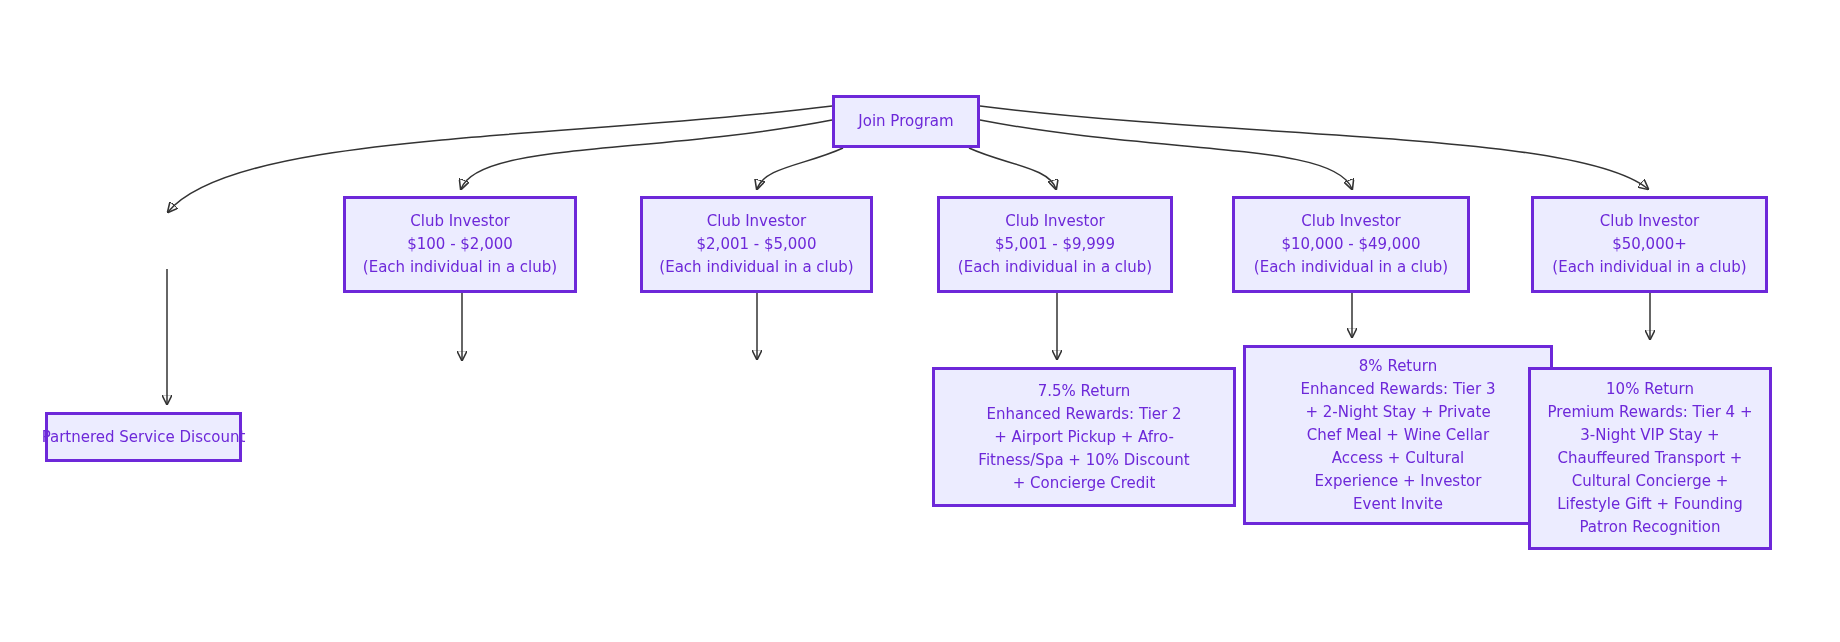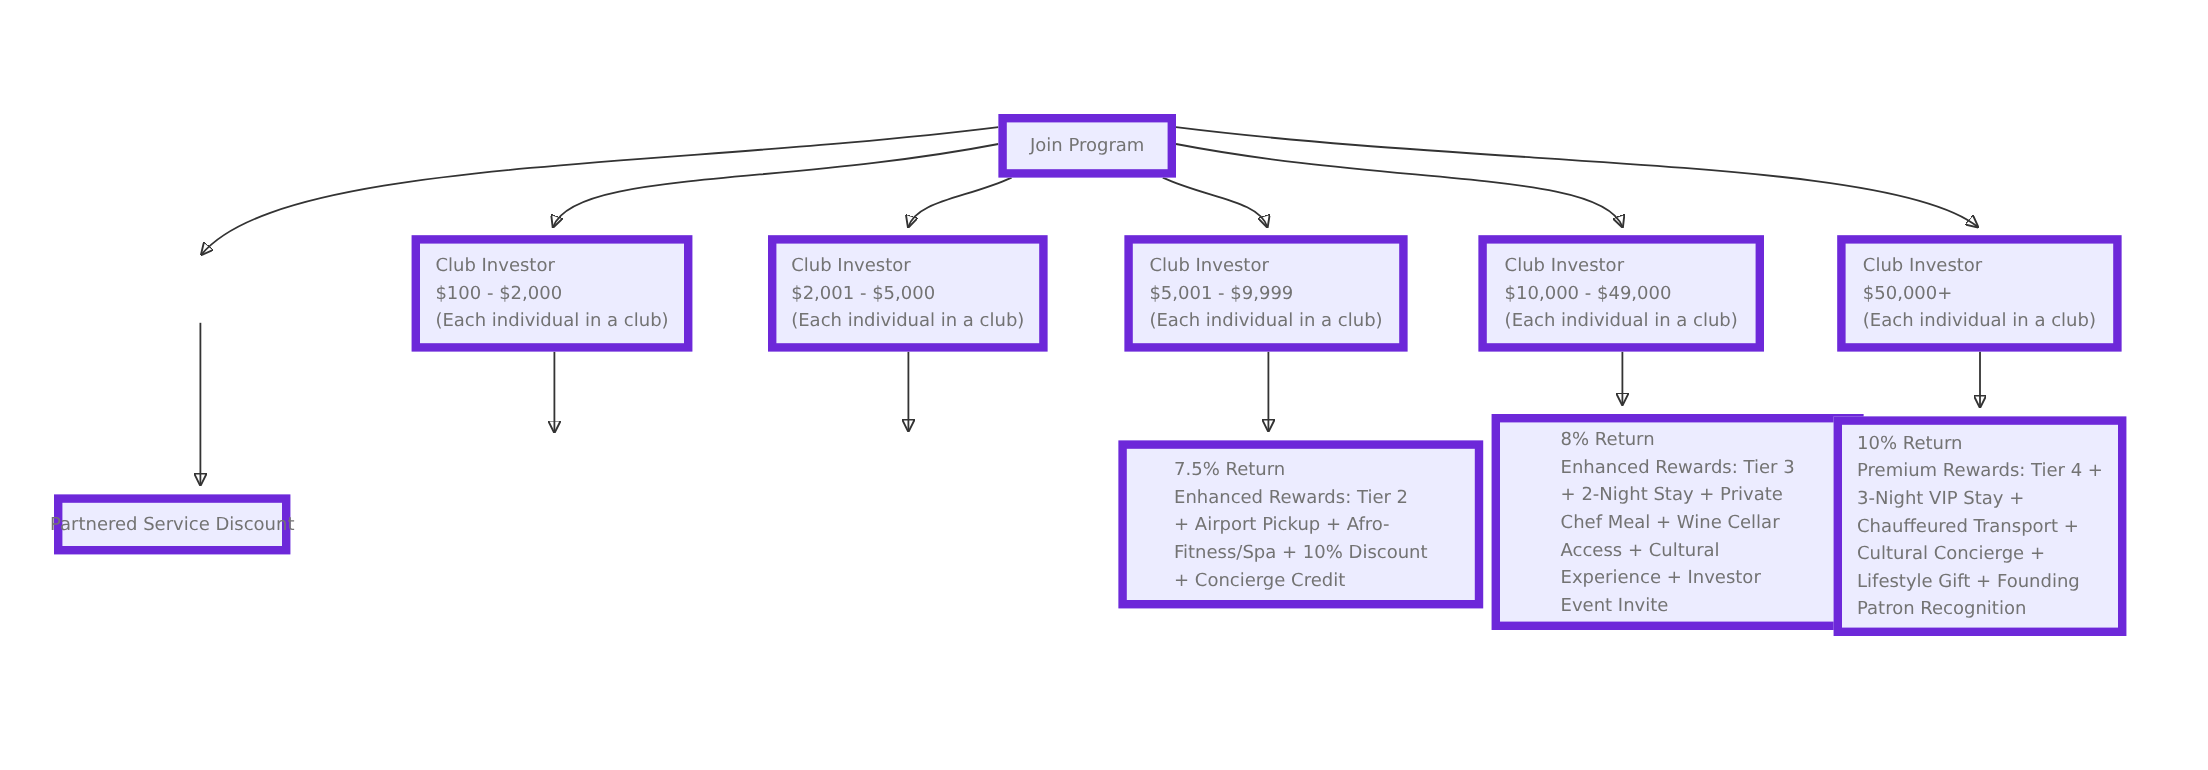--- a/index.html
+++ b/index.html
@@ -25,44 +25,44 @@
   }
   .edges path, .edges line {
     fill: none;
     stroke: #333333;
     stroke-width: 1.5;
   }
   .node {
     position: absolute;
     box-sizing: border-box;
     background: #ECECFF;
-    border: 7px solid #6d28d9;
+    border: 3px solid #6d28d9;
     display: flex;
     align-items: center;
     justify-content: center;
-    text-align: left;
+    text-align: center;
     font-size: 15px;
     line-height: 23px;
     white-space: pre;
-    color: #737373;
+    color: #6d28d9;
   }
   
   .n-root { left: 832px; top:  95px; width: 148px; height:  53px; }
   .n-t1   { left:  95px; top: 219px; width: 145px; height:  50px; }
   .n-t2   { left: 343px; top: 196px; width: 234px; height:  97px; }
   .n-t3   { left: 640px; top: 196px; width: 233px; height:  97px; }
   .n-t4   { left: 937px; top: 196px; width: 236px; height:  97px; }
   .n-t5   { left: 1232px; top: 196px; width: 238px; height:  97px; }
   .n-t6   { left: 1531px; top: 196px; width: 237px; height:  97px; }
   .n-r1   { left:  45px; top: 412px; width: 197px; height:  50px; }
   .n-r2   { left: 337px; top: 368px; width: 250px; height: 140px; }
   .n-r3   { left: 633px; top: 367px; width: 252px; height: 140px; }
   .n-r4   { left: 932px; top: 367px; width: 304px; height: 140px; }
   .n-r5   { left: 1228px; top: 345px; width: 310px; height: 180px; margin-left: 15px; }
-  .n-r6   { left: 1528px; top: 347px; width: 244px; height: 183px; }
+  .n-r6   { left: 1528px; top: 367px; width: 244px; height: 183px; }
 </style>
 </head>
 <body>
 
 <div class="canvas">
 
   <svg class="edges" viewBox="0 0 1840 642" xmlns="http://www.w3.org/2000/svg">
     <defs>
       <marker id="arrow" viewBox="0 0 10 10" refX="9" refY="5" markerWidth="7" markerHeight="7" orient="auto-start-reverse">
         <path d="M0,0 L10,5 L0,10 z" fill="#333333" stroke="none"></path>

